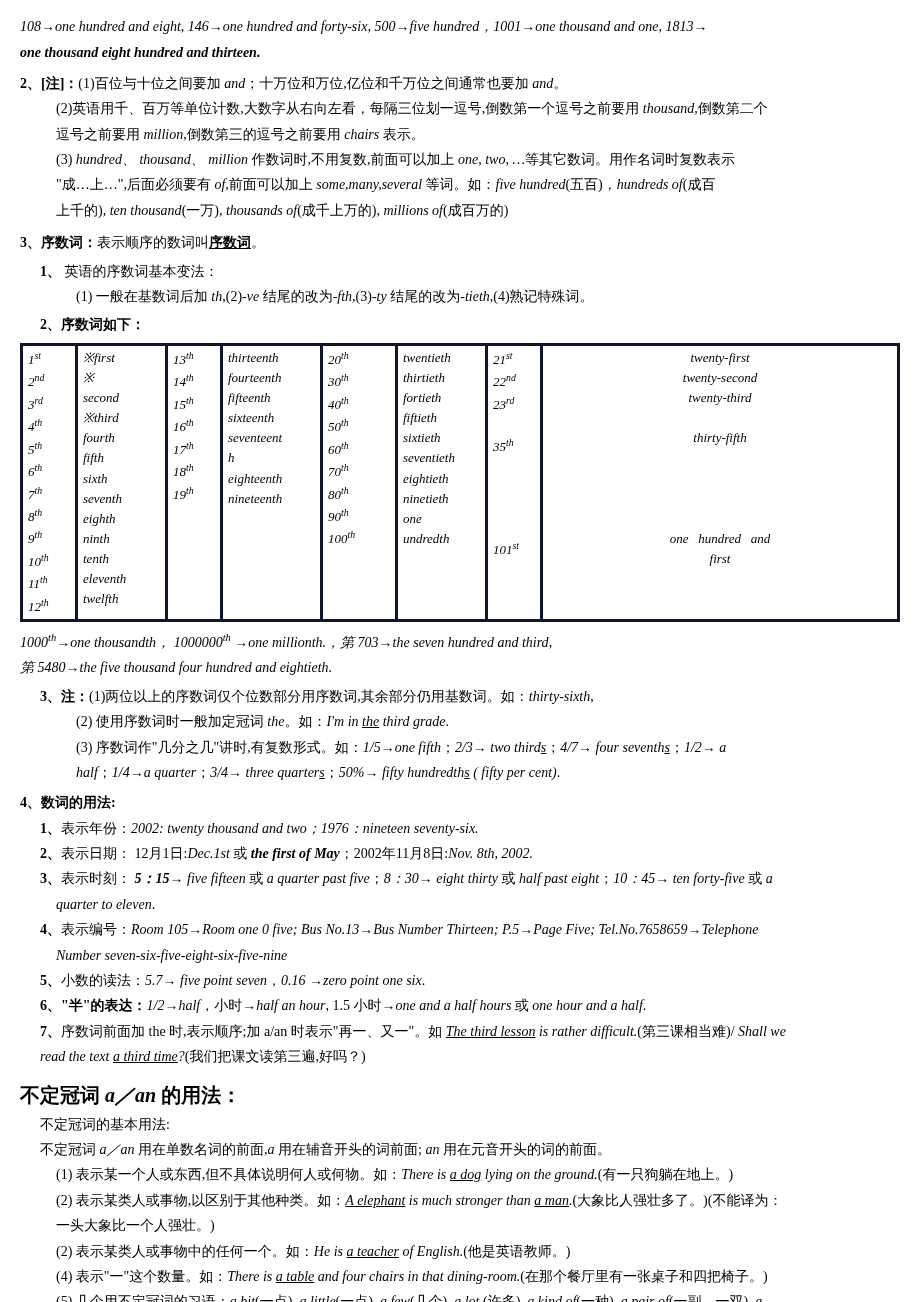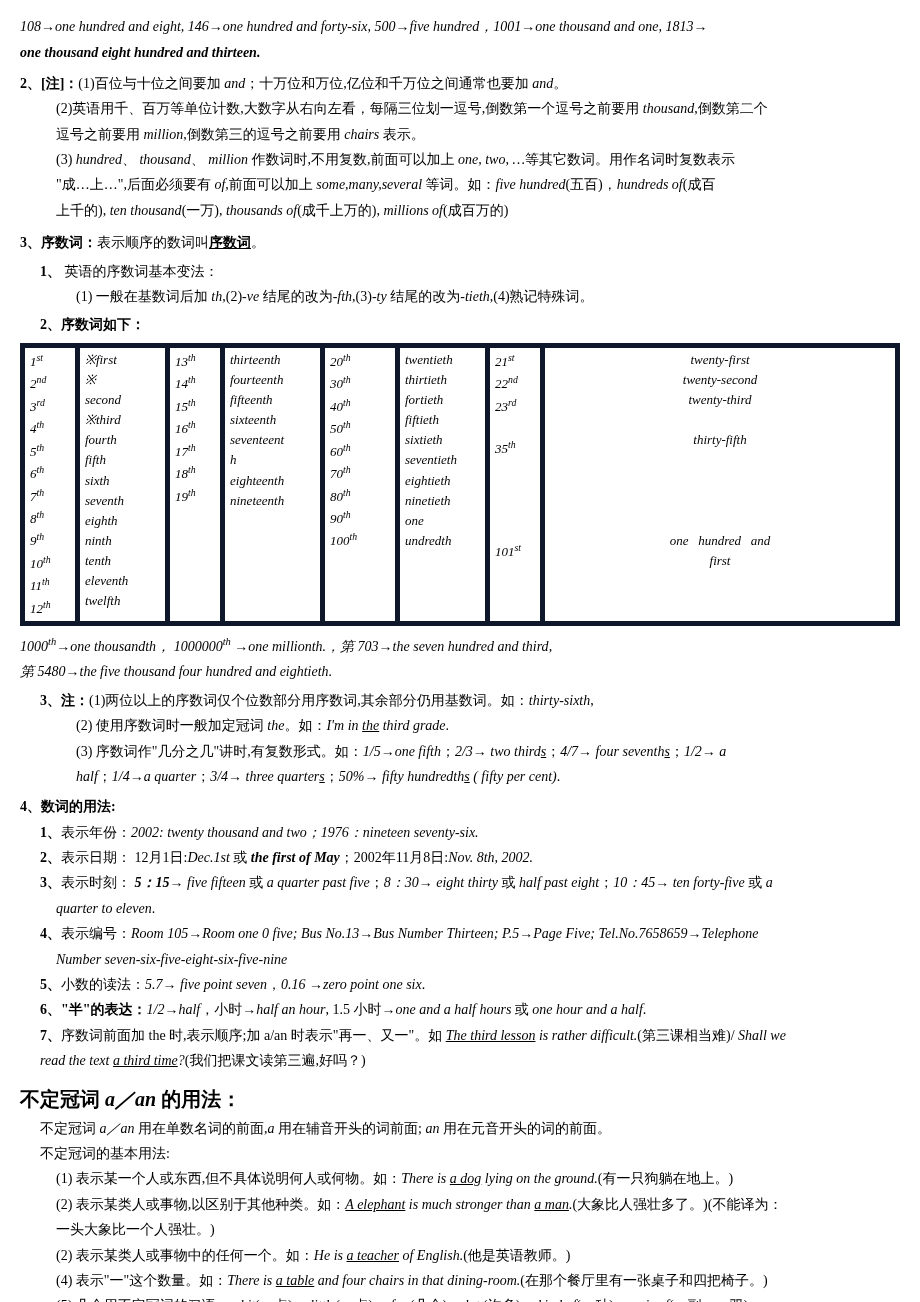--- a/index.html
+++ b/index.html
@@ -22,21 +22,21 @@
     
     
     .ordinal-table {
       border-collapse: collapse;
       width: 100%;
       margin: 6px 0 8px 0;
       font-style: italic;
       font-size: 13px;
     }
     .ordinal-table td {
-      border: 5px solid #0f172a;
+      border: 3px solid #0f172a;
       padding: 2px 5px;
       vertical-align: top;
       line-height: 1.55;
     }
     sup { font-size: 0.75em; vertical-align: super; }
     .indent1 { margin-left: 20px; }
     .indent2 { margin-left: 36px; }
     
     p { margin-bottom: 3px; }
   </style>
@@ -126,22 +126,22 @@
     <p class="indent1"><span class="bold">4、</span>表示编号：<span class="bold-italic">Room 105</span>→<span class="bold-italic">Room one 0 five; Bus No.13</span>→<span class="bold-italic">Bus Number Thirteen; P.5</span>→<span class="bold-italic">Page Five; Tel.No.7658659</span>→<span class="bold-italic">Telephone</span></p>
     <p class="indent2"><span class="bold-italic">Number seven-six-five-eight-six-five-nine</span></p>
     <p class="indent1"><span class="bold">5、</span>小数的读法：<span class="bold-italic">5.7</span>→ <span class="bold-italic">five point seven</span>，<span class="bold-italic">0.16</span> →<span class="bold-italic">zero point one six</span>.</p>
     <p class="indent1"><span class="bold">6、"半"的表达：</span><span class="italic">1/2</span>→<span class="bold-italic">half</span>，小时→<span class="bold-italic">half an hour</span>, 1.5 小时→<span class="bold-italic">one and a half hours</span> 或 <span class="bold-italic">one hour and a half</span>.</p>
     <p class="indent1"><span class="bold">7、</span>序数词前面加 the 时,表示顺序;加 a/an 时表示"再一、又一"。如 <span class="underline bold-italic">The third lesson</span> <span class="bold-italic">is rather difficult.</span>(第三课相当难)/ <span class="bold-italic">Shall we</span></p>
     <p class="indent1"><span class="bold-italic">read the text <span class="underline">a third time</span>?</span>(我们把课文读第三遍,好吗？)</p>
   </div>
 
   <div class="content-block" style="margin-top:10px;">
     <p><span class="bold" style="font-size:20px;">不定冠词 <span class="italic">a／an</span> 的用法：</span></p>
+    <p class="indent1">不定冠词的基本用法:</p>
     <p class="indent1">不定冠词 <span class="italic">a／an</span> 用在单数名词的前面,<span class="italic">a</span> 用在辅音开头的词前面; <span class="italic">an</span> 用在元音开头的词的前面。</p>
-    <p class="indent1">不定冠词的基本用法:</p>
     <p class="indent2">(1) 表示某一个人或东西,但不具体说明何人或何物。如：<span class="bold-italic">There is <span class="underline">a dog</span> lying on the ground.</span>(有一只狗躺在地上。)</p>
     <p class="indent2">(2) 表示某类人或事物,以区别于其他种类。如：<span class="bold-italic"><span class="underline">A elephant</span> is much stronger than <span class="underline">a man</span>.</span>(大象比人强壮多了。)(不能译为：</p>
     <p class="indent2">一头大象比一个人强壮。)</p>
     <p class="indent2">(2) 表示某类人或事物中的任何一个。如：<span class="bold-italic">He is <span class="underline">a teacher</span> of English.</span>(他是英语教师。)</p>
     <p class="indent2">(4) 表示"一"这个数量。如：<span class="bold-italic">There is <span class="underline">a table</span> and four chairs in that dining-room.</span>(在那个餐厅里有一张桌子和四把椅子。)</p>
     <p class="indent2">(5) 几个用不定冠词的习语：<span class="bold-italic">a bit</span>(一点), <span class="bold-italic">a little</span>(一点), <span class="bold-italic">a few</span>(几个), <span class="bold-italic">a lot</span> (许多), <span class="bold-italic">a kind of</span>(一种), <span class="bold-italic">a pair of</span>(一副、一双), <span class="bold-italic">a</span></p>
 
   </div>
 
 </div>

